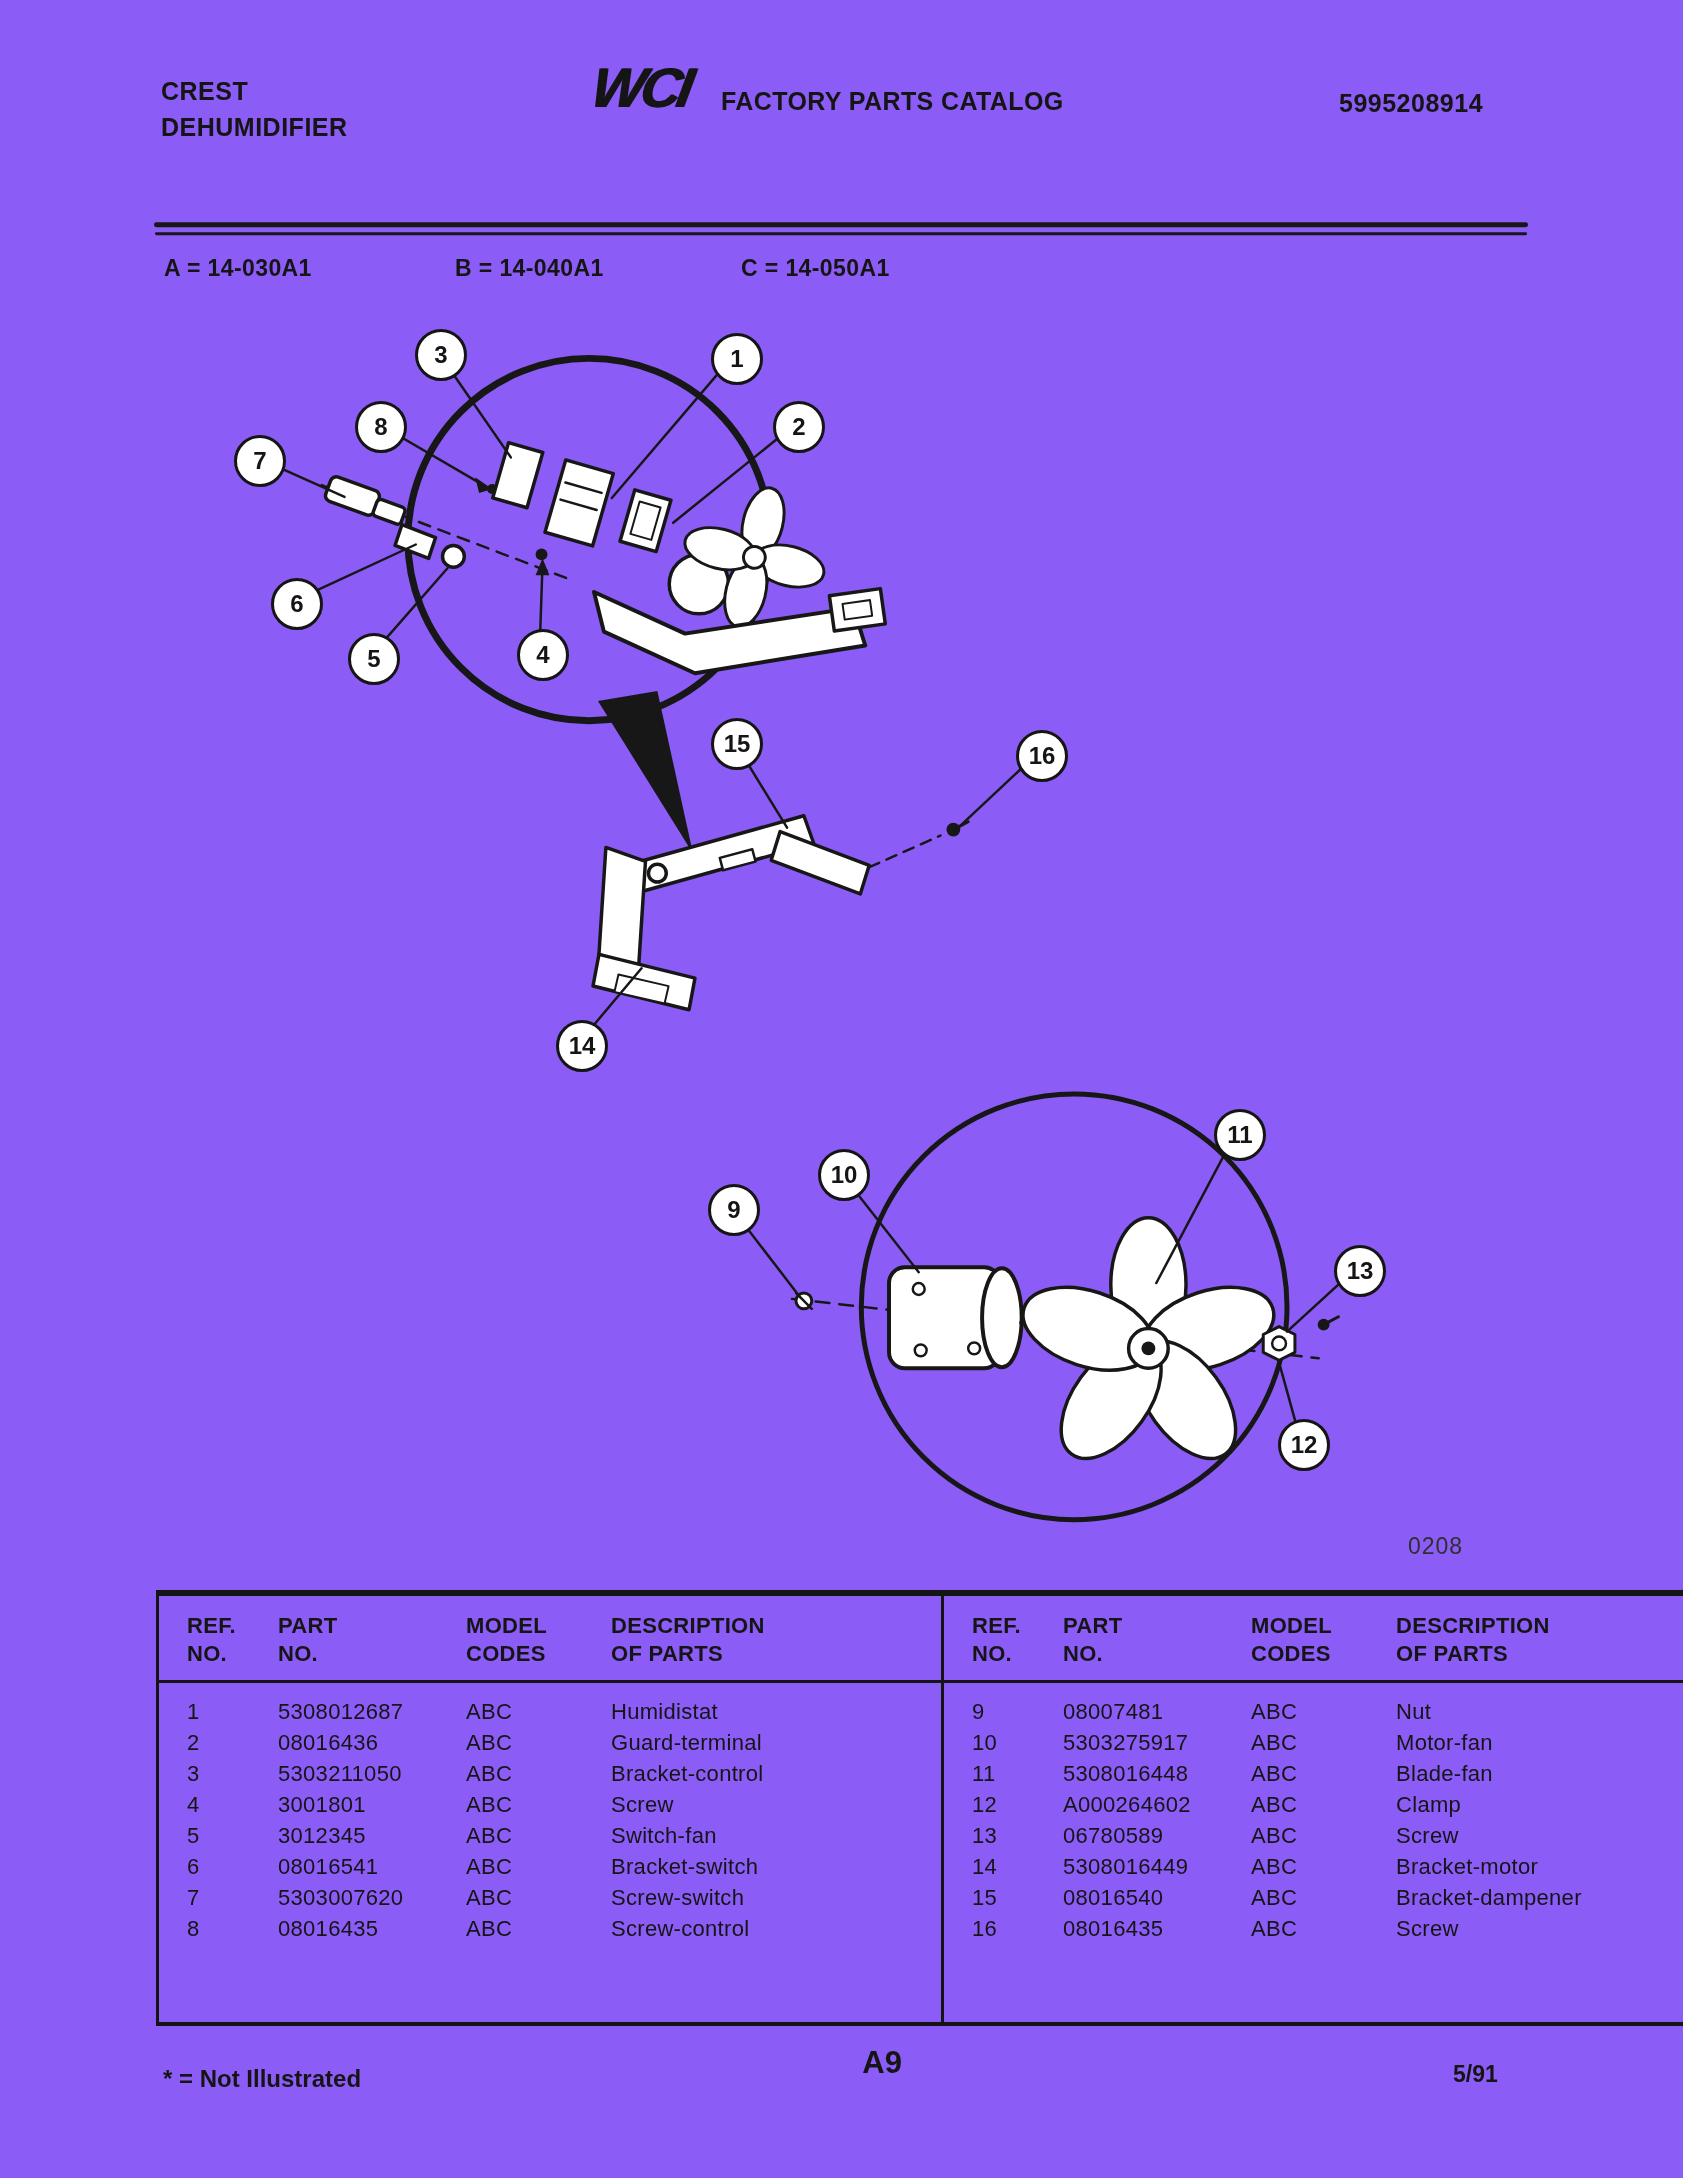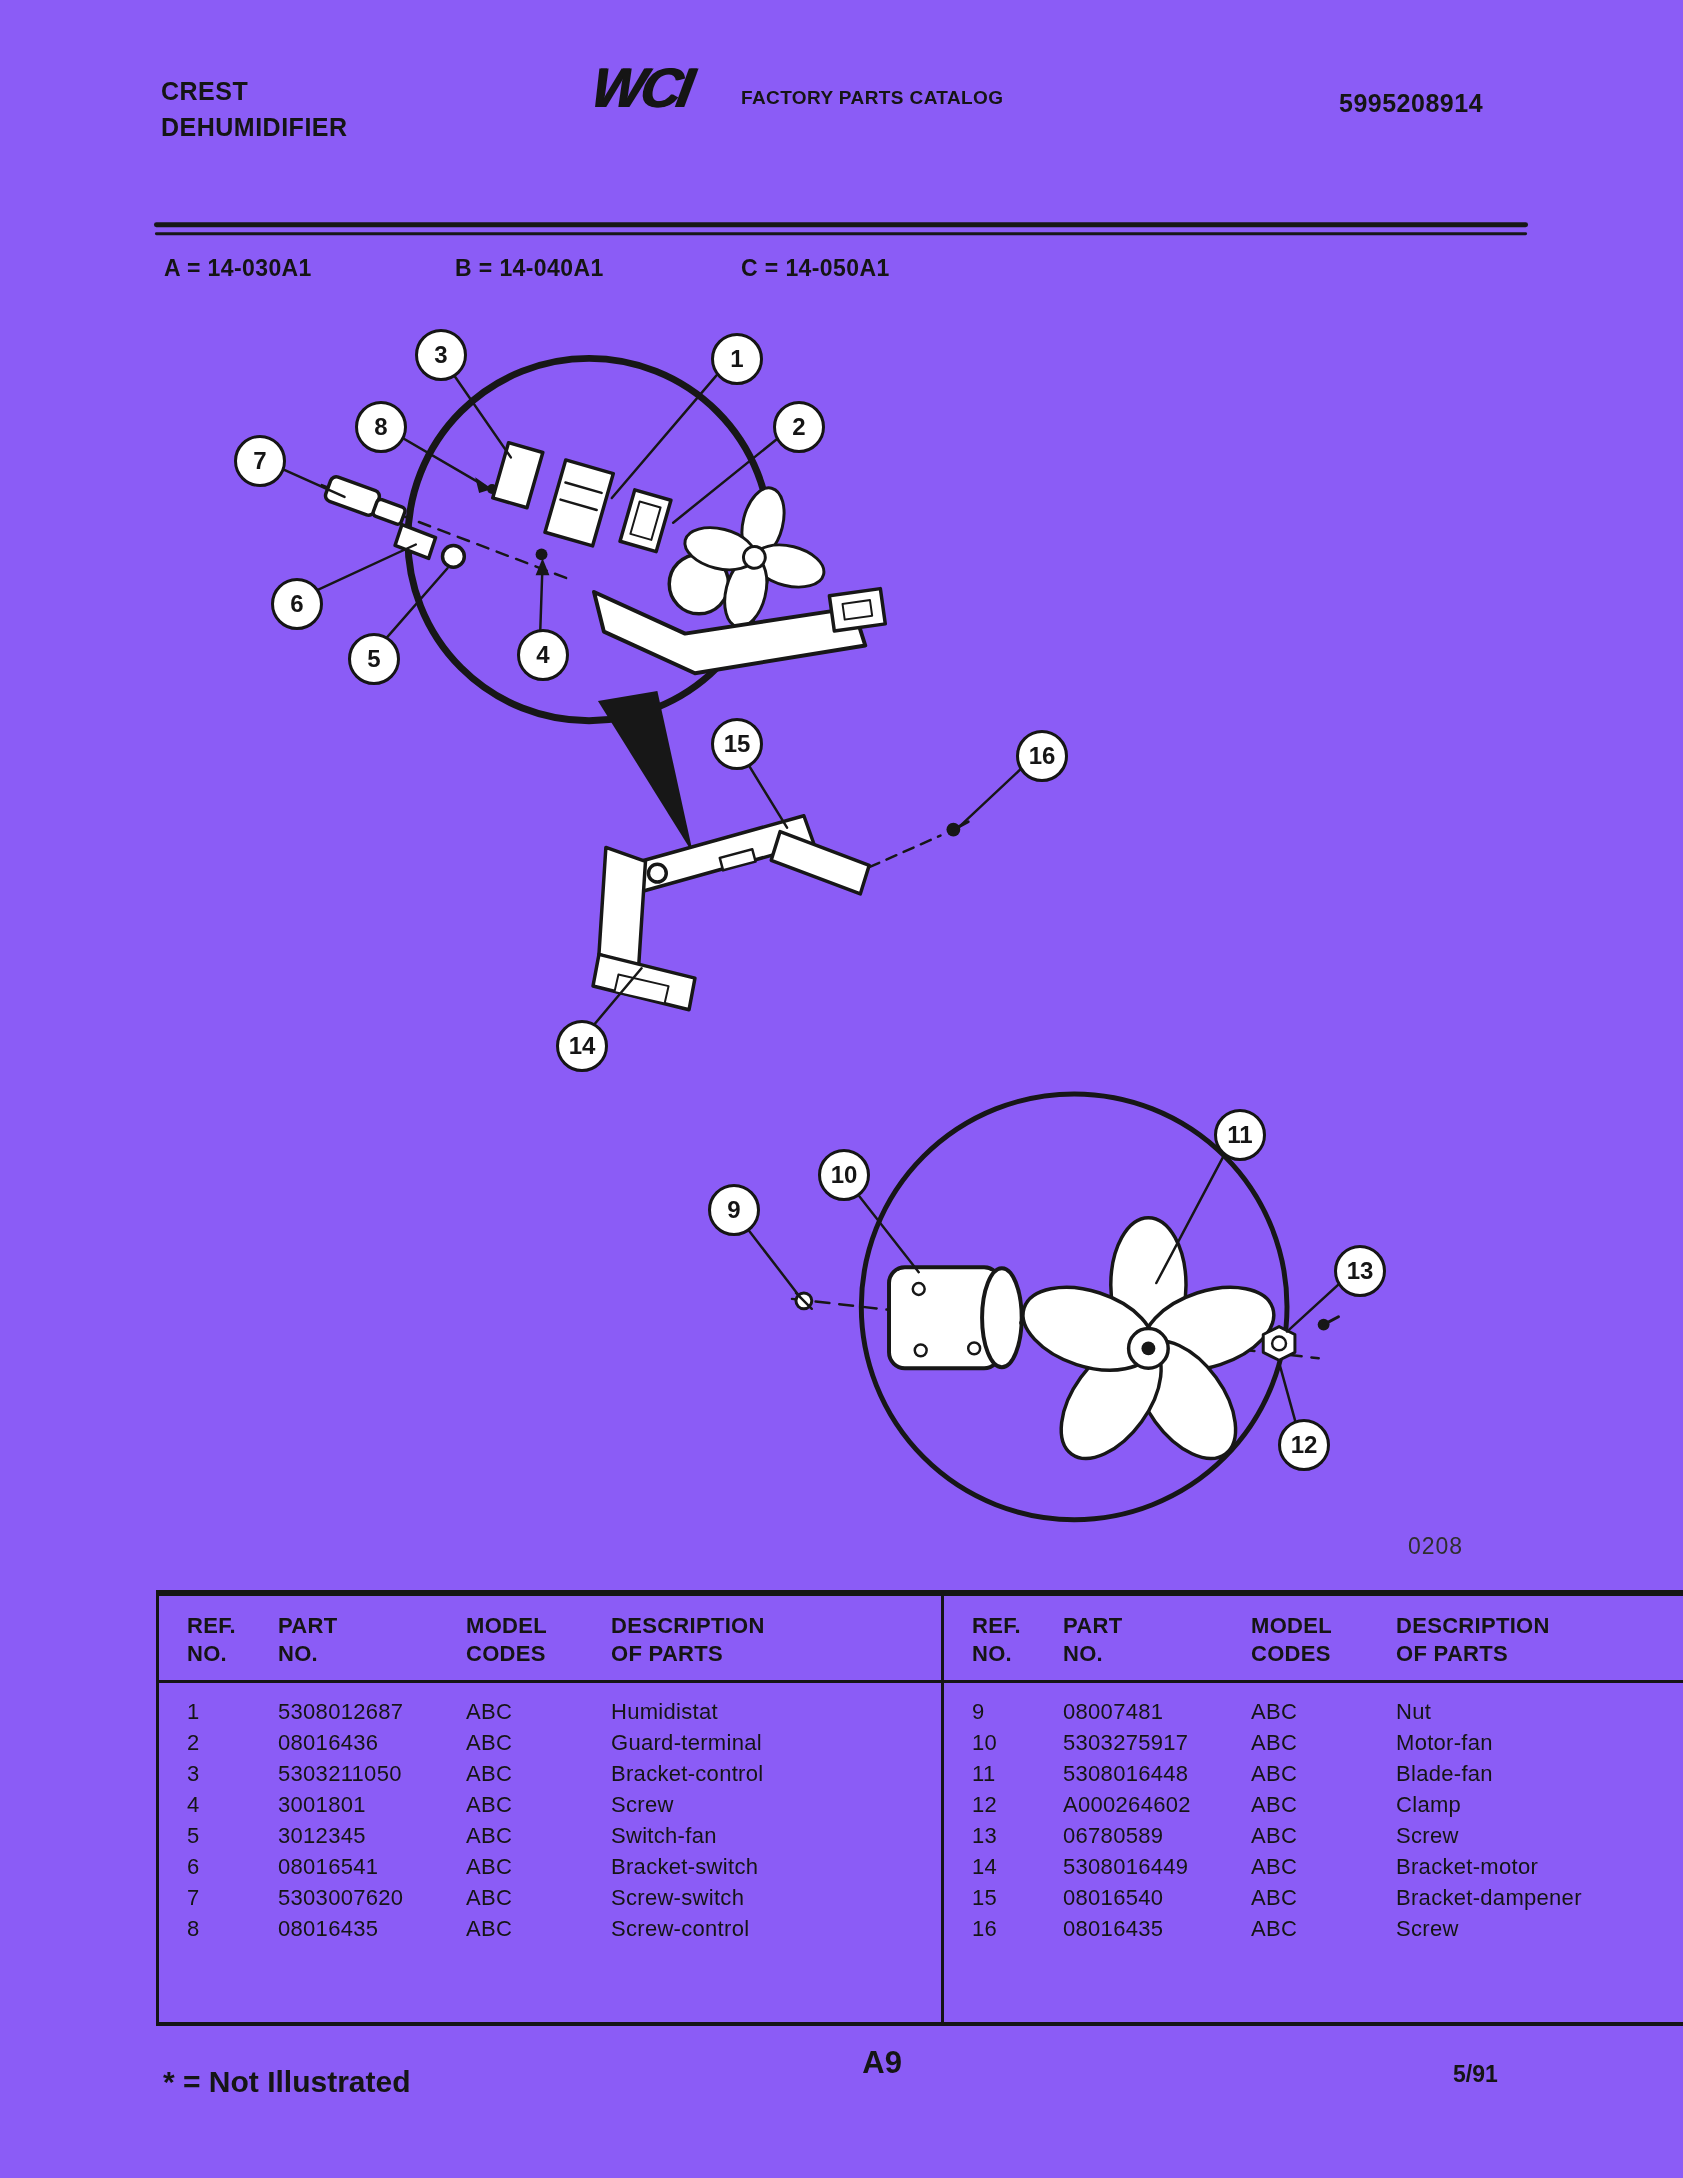--- a/index.html
+++ b/index.html
@@ -4,21 +4,21 @@
 <style>
   html,body{margin:0;padding:0;background:#d8d8d8}
   .page{position:relative;width:1683px;height:2178px;margin:0 auto;background:#8b5cf6;
         font-family:"Liberation Sans",sans-serif;color:#151515;overflow:hidden}
   .abs{position:absolute}
 
   
   .brand{left:161px;top:73px;font-size:25px;font-weight:bold;line-height:36px;letter-spacing:0.5px}
   .logo{left:592px;top:55px;font-size:56px;font-weight:bold;font-style:italic;letter-spacing:-4px;
         transform:skewX(-10deg);text-shadow:1.5px 0 #151515}
-  .title{left:741px;top:87px;font-size:19px;font-weight:bold;letter-spacing:0.4px}
+  .title{left:721px;top:87px;font-size:25px;font-weight:bold;letter-spacing:0.4px}
   .pubnum{left:1339px;top:89px;font-size:25px;font-weight:bold;letter-spacing:0.5px}
 
   .models{top:255px;font-size:23px;font-weight:bold;letter-spacing:0.4px}
   #model-a{left:164px}
   #model-b{left:455px}
   #model-c{left:741px}
 
   
   svg.art{position:absolute;left:0;top:0;z-index:1;pointer-events:none}
   .callout{position:absolute;width:46px;height:46px;border:3px solid #151515;border-radius:50%;
@@ -32,21 +32,21 @@
               border-left:3px solid #151515;border-right:3px solid #151515}
   .half{width:50%;box-sizing:border-box}
   .half.left{border-right:3px solid #151515}
   .cols{display:grid;grid-template-columns:91px 188px 145px 1fr;padding-left:28px}
   .thead{padding-top:16px;padding-bottom:12px;border-bottom:3px solid #151515}
   .th{font-size:22px;font-weight:bold;white-space:pre-line;line-height:28px;letter-spacing:0.3px}
   .tbody{padding-top:13px}
   .row .td{font-size:22px;line-height:31px;letter-spacing:0.3px}
 
   
-  .note{left:163px;top:2065px;font-size:30px;font-weight:bold}
+  .note{left:163px;top:2065px;font-size:24px;font-weight:bold}
   .pagecode{left:807px;top:2045px;width:95px;text-align:right;font-size:31px;font-weight:bold}
   .datecode{left:1453px;top:2061px;font-size:23px;font-weight:bold}
 </style>
 </head>
 <body>
 
 <div class="page">
 
   <div class="abs brand">
     <div>CREST</div>

